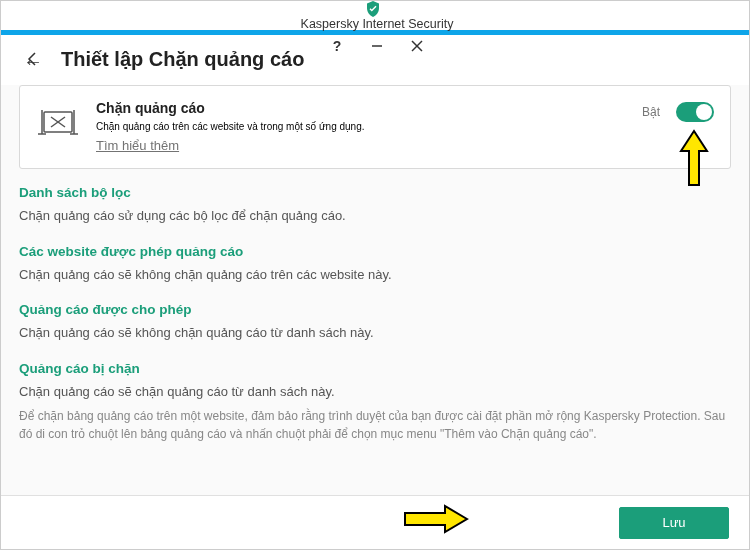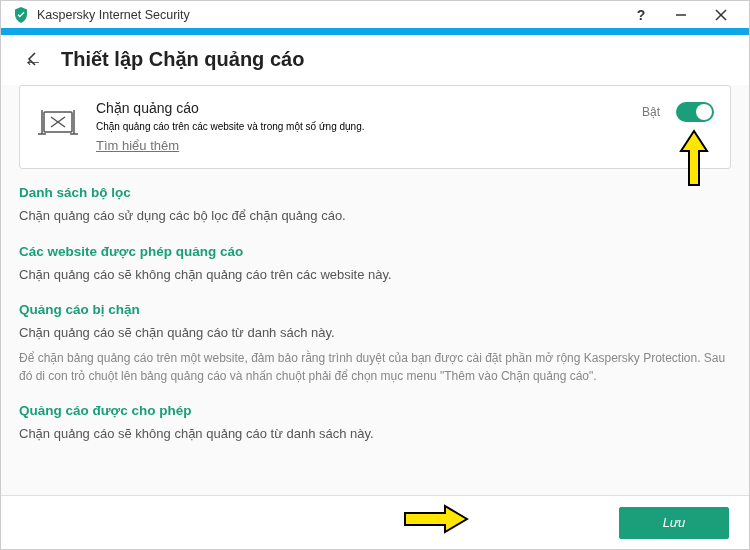--- a/index.html
+++ b/index.html
@@ -1,43 +1,43 @@
 <!DOCTYPE html>
 <html><head>
 <meta charset="utf-8">
 <style>
   * { box-sizing: border-box; margin: 0; padding: 0; }
   body { font-family: "Segoe UI", Arial, sans-serif; background: #f5f5f5; width: 750px; height: 550px; overflow: hidden; }
   .window { width: 750px; height: 550px; background: #fff; border: 1px solid #ccc; display: flex; flex-direction: column; position: relative; }
-  .titlebar { height: 34px; display: flex; align-items: center; padding: 0 8px 0 12px; border-bottom: 7px solid #0ea5e9; }
+  .titlebar { height: 34px; display: flex; align-items: center; padding: 0 8px 0 12px; border-bottom: 5px solid #0ea5e9; flex-direction: column; }
   .titlebar .logo { width: 16px; height: 16px; margin-right: 8px; display: flex; align-items: center; justify-content: center; }
   .titlebar .title { font-size: 12.5px; color: #333; flex: 1; }
   .win-controls { display: flex; align-items: center; gap: 0; }
   .win-btn { width: 40px; height: 30px; display: flex; align-items: center; justify-content: center; font-size: 14px; color: #333; cursor: pointer; }
   .win-btn.help { font-weight: bold; }
   .header { display: flex; align-items: center; padding: 12px 20px 14px 20px; gap: 16px; }
   .back-btn { width: 24px; height: 24px; display: flex; align-items: center; justify-content: center; cursor: pointer; color: #333; font-size: 18px; }
   .page-title { font-size: 20px; color: #222; font-weight: 600; }
   .content { flex: 1; padding: 0 18px; overflow-y: auto; background: #fafafa; }
   .card { border: 1px solid #d9d9d9; border-radius: 3px; background: #fff; padding: 14px 16px; display: flex; gap: 16px; margin-bottom: 16px; position: relative; }
   .card-icon { width: 44px; height: 44px; flex-shrink: 0; display: flex; align-items: center; justify-content: center; }
   .card-body { flex: 1; }
-  .card-title { font-size: 14px; font-weight: 400; color: #222; margin-bottom: 4px; }
+  .card-title { font-size: 14px; font-weight: 700; color: #222; margin-bottom: 4px; }
   .card-desc { font-size: 10px; color: #000000; line-height: 1.4; }
   .link { font-size: 13px; color: #737373; text-decoration: underline; cursor: pointer; display: inline-block; margin-top: 4px; }
   .toggle-wrap { display: flex; align-items: center; gap: 16px; align-self: flex-start; margin-top: 2px; }
   .toggle-label { font-size: 12px; color: #777; }
   .toggle { width: 38px; height: 20px; background: #1b9e7a; border-radius: 10px; position: relative; cursor: pointer; }
   .toggle-knob { width: 16px; height: 16px; background: #fff; border-radius: 50%; position: absolute; top: 2px; right: 2px; }
   .section { margin-bottom: 18px; }
   .section-title { font-size: 13.5px; color: #1b9e7a; font-weight: 600; margin-bottom: 6px; cursor: pointer; }
   .section-desc { font-size: 13px; color: #555; line-height: 1.5; }
   .section-note { font-size: 12px; color: #888; line-height: 1.5; margin-top: 6px; }
   .footer { height: 54px; border-top: 1px solid #e0e0e0; display: flex; align-items: center; justify-content: flex-end; padding: 0 20px; gap: 12px; background: #fff; }
-  .btn { min-width: 110px; height: 32px; border-radius: 2px; font-size: 13px; display: flex; align-items: center; justify-content: center; cursor: pointer; font-style: italic; }
+  .btn { min-width: 110px; height: 32px; border-radius: 2px; font-size: 13px; display: flex; align-items: center; justify-content: center; cursor: pointer; }
   .btn-primary { background: #1b9e7a; color: #fff; border: 1px solid #1b9e7a; }
   .btn-secondary { background: #fff; color: #333; border: 1px solid #bbb; }
   .arrow-annotation { position: absolute; pointer-events: none; z-index: 100; }
   .arrow-up { width: 30px; height: 60px; }
   .arrow-right { width: 70px; height: 30px; }
 </style>
 </head>
 <body>
 
 <div class="window">
@@ -106,28 +106,28 @@
       <div class="section-title">Danh sách bộ lọc</div>
       <div class="section-desc">Chặn quảng cáo sử dụng các bộ lọc để chặn quảng cáo.</div>
     </div>
 
     <div class="section">
       <div class="section-title">Các website được phép quảng cáo</div>
       <div class="section-desc">Chặn quảng cáo sẽ không chặn quảng cáo trên các website này.</div>
     </div>
 
     <div class="section">
+      <div class="section-title">Quảng cáo được cho phép</div>
+      <div class="section-desc">Chặn quảng cáo sẽ không chặn quảng cáo từ danh sách này.</div>
+    </div>
+
+    <div class="section">
       <div class="section-title">Quảng cáo bị chặn</div>
       <div class="section-desc">Chặn quảng cáo sẽ chặn quảng cáo từ danh sách này.</div>
       <div class="section-note">Để chặn bảng quảng cáo trên một website, đảm bảo rằng trình duyệt của bạn được cài đặt phần mở rộng Kaspersky Protection. Sau đó di con trỏ chuột lên bảng quảng cáo và nhấn chuột phải để chọn mục menu "Thêm vào Chặn quảng cáo".</div>
-    </div>
-
-    <div class="section">
-      <div class="section-title">Quảng cáo được cho phép</div>
-      <div class="section-desc">Chặn quảng cáo sẽ không chặn quảng cáo từ danh sách này.</div>
     </div>
   </div>
 
   <div class="footer">
     <div class="btn btn-primary">Lưu</div>
   </div>
 
   <div class="arrow-annotation" style="left: 678px; top: 128px;">
     <svg class="arrow-up" viewBox="0 0 30 60">
       <path d="M15 2 L28 22 L20 22 L20 56 L10 56 L10 22 L2 22 Z" fill="#ffe600" stroke="#000" stroke-width="2"></path>

